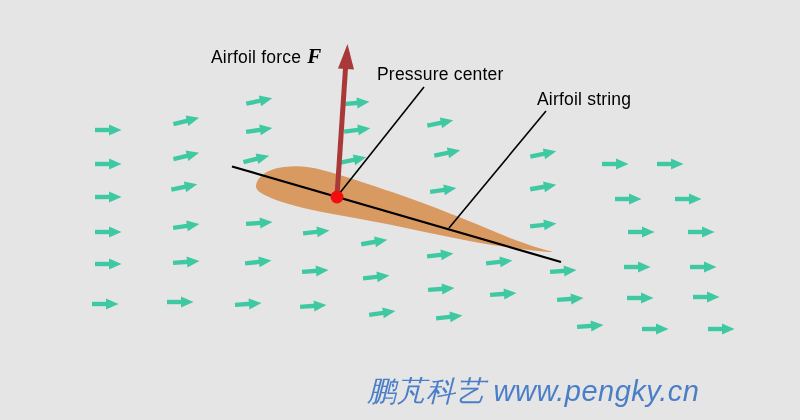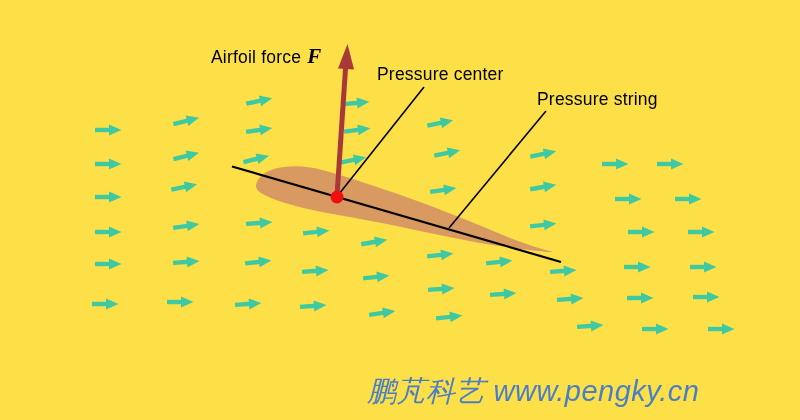--- a/index.html
+++ b/index.html
@@ -1,17 +1,17 @@
 <!DOCTYPE html>
 <html><head>
 <meta charset="utf-8">
 <style>
   html,body{margin:0;padding:0;background:#fff;}
   #stage{
-    position:relative;width:800px;height:420px;background:#fde047;
+    position:relative;width:800px;height:420px;background:#e5e5e5;
     overflow:hidden;font-family:"Liberation Sans",sans-serif;
   }
   #diagram-svg{position:absolute;left:0;top:0;}
   .label{
     position:absolute;color:#000;font-size:17.5px;line-height:1.1;
     white-space:nowrap;letter-spacing:0.2px;
   }
   #force-label{left:211px;top:45px;}
   #force-label .force-symbol{
     font-family:"Liberation Serif",serif;font-style:italic;font-weight:bold;
@@ -270,17 +270,17 @@
 
     <circle cx="337" cy="197" r="6.5" fill="#F10E0E"></circle>
   </svg>
 
   <div class="label" id="force-label">
     <span>Airfoil force</span><span class="force-symbol">F</span>
   </div>
 
   <div class="label" id="pressure-label">Pressure center</div>
 
-  <div class="label" id="string-label">Pressure string</div>
+  <div class="label" id="string-label">Airfoil string</div>
 
   <div id="watermark">鹏芃科艺 www.pengky.cn</div>
 
 </div>
 
 </body></html>

